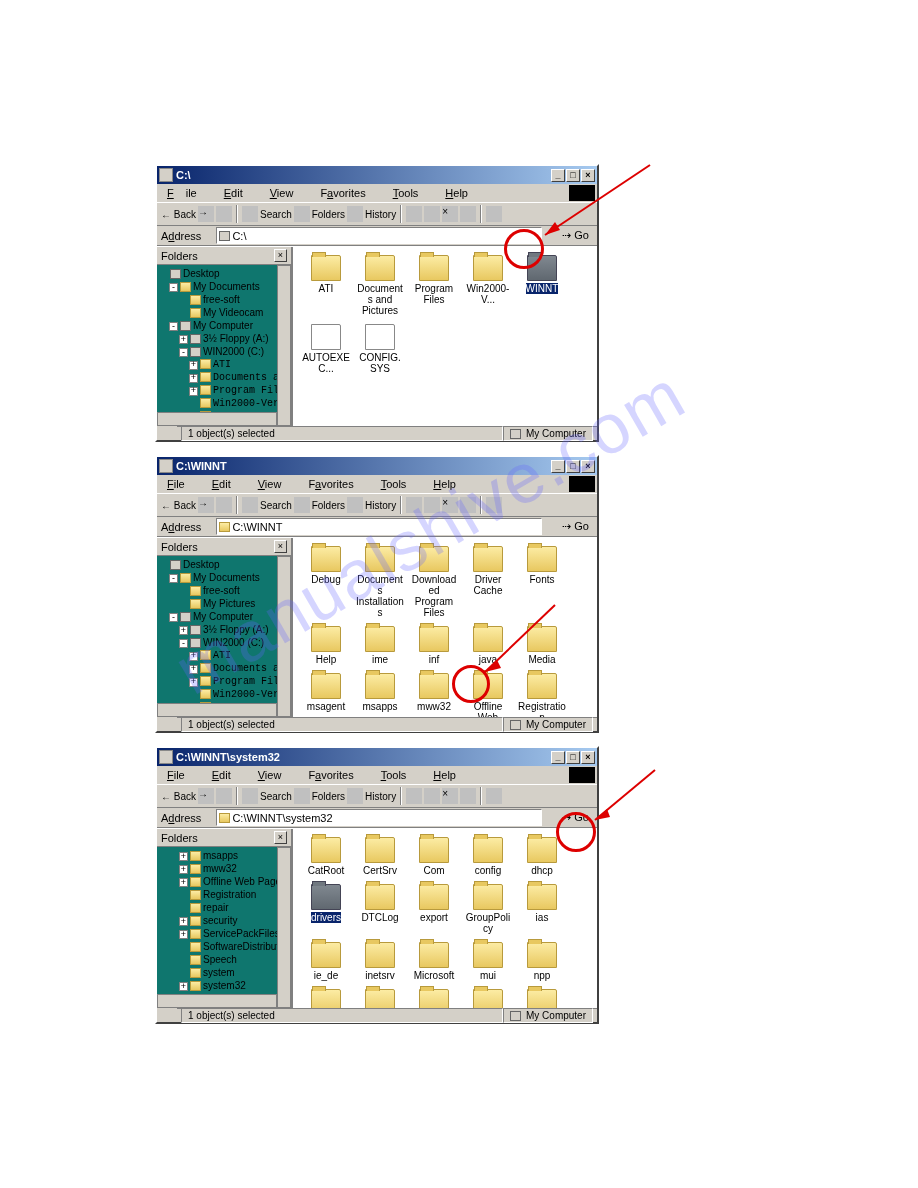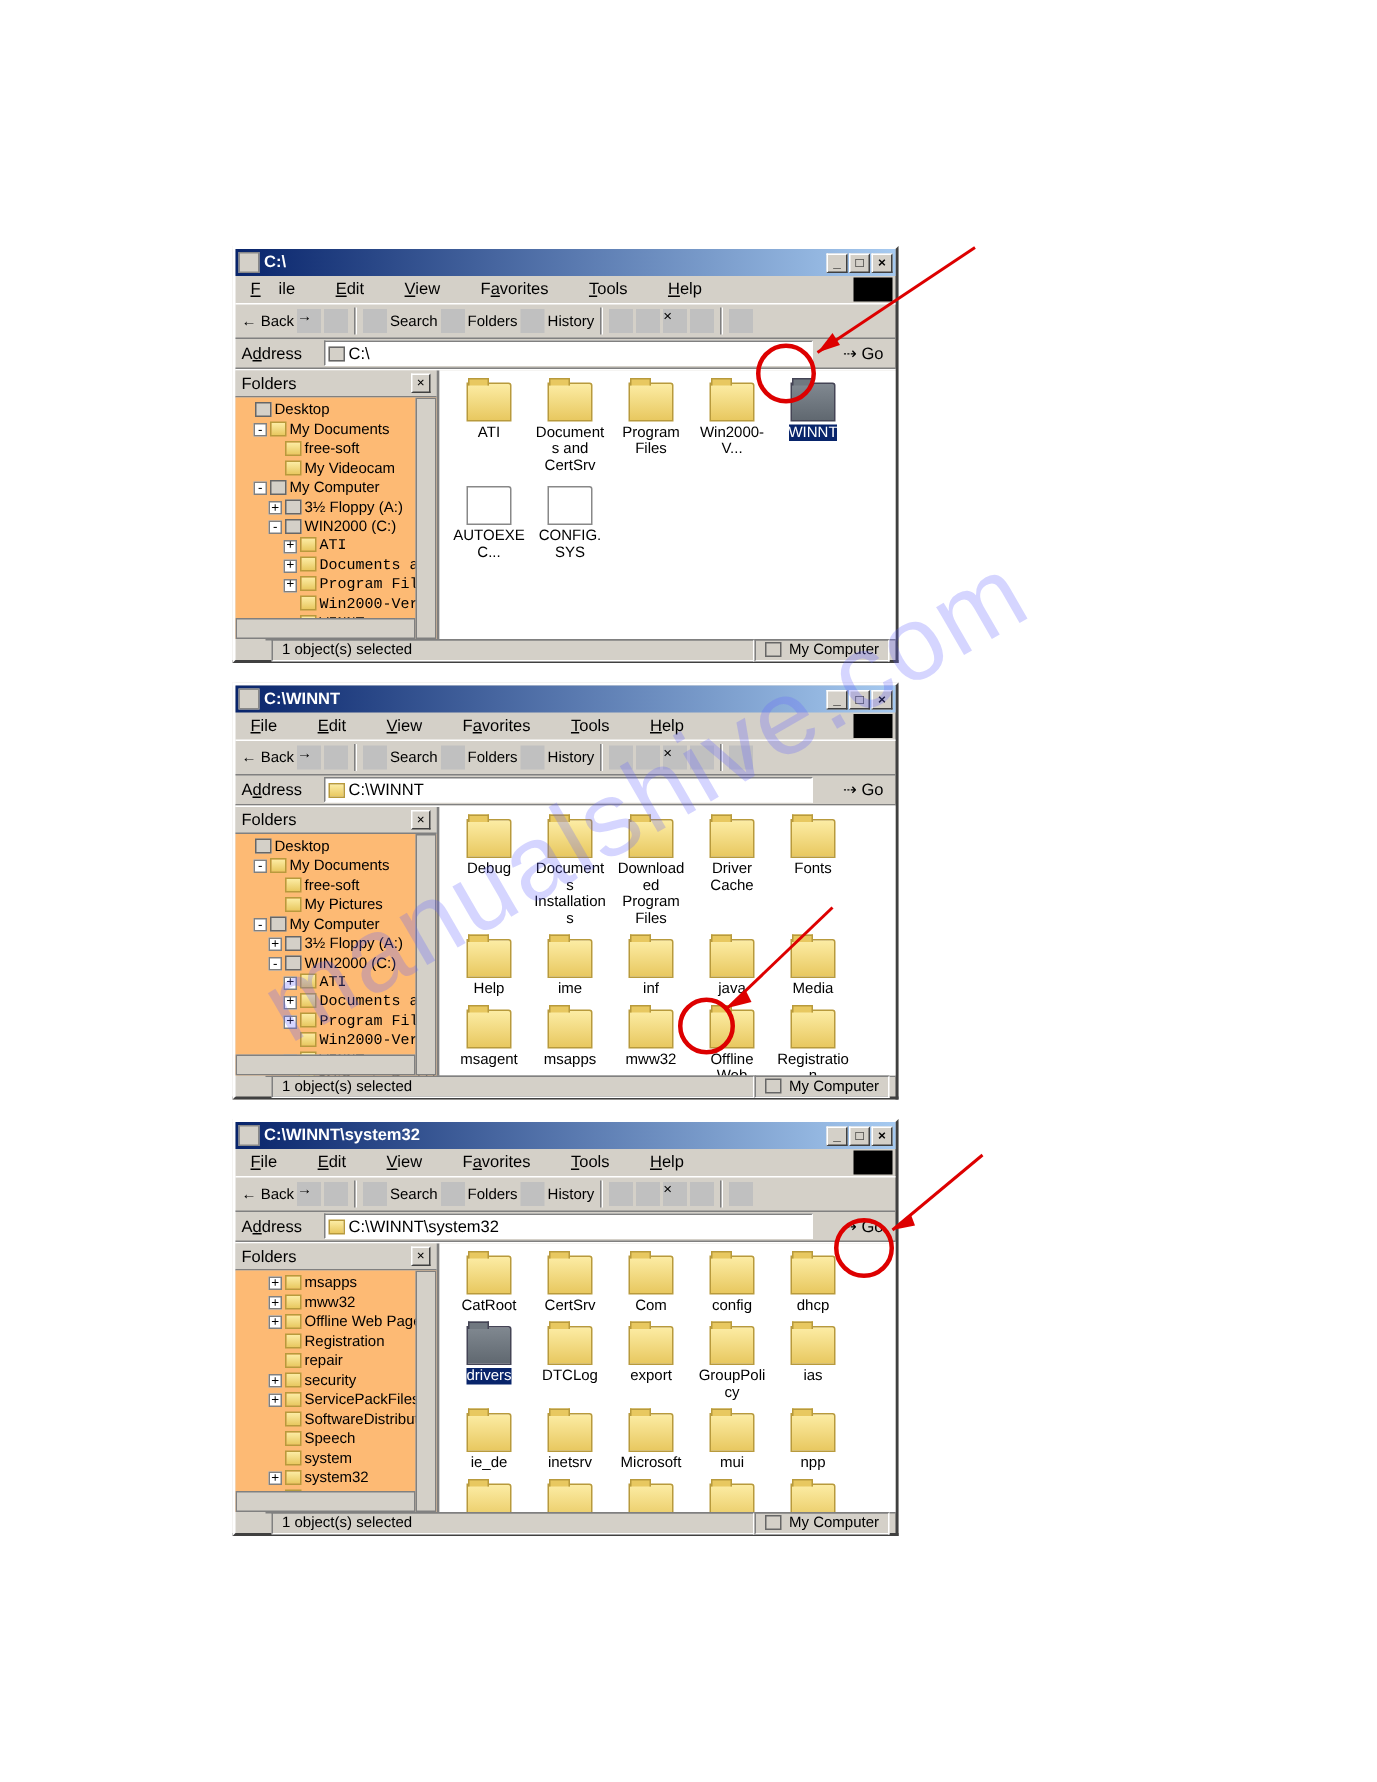--- a/index.html
+++ b/index.html
@@ -150,21 +150,21 @@
     width:13px;height:13px;
     background:#d4d0c8;
     border: 1px solid;
     border-color: #fff #404040 #404040 #fff;
     text-align:center;
     font-size:9px;
     margin-left:auto;
   }
   .tree {
     flex:1;
-    background: #fdba74;
+    background: #0f766e;
     overflow: hidden;
     padding: 2px;
     font-size: 10px;
     line-height: 13px;
     white-space: nowrap;
     position:relative;
   }
   .tree .sc-h{
     position:absolute;bottom:0;left:0;right:14px;height:14px;background:#d4d0c8;border:1px solid #808080;
   }
@@ -337,21 +337,21 @@
           <div class="tnode pl3"><span style="display:inline-block;width:11px"></span><span class="fico"></span><span>Win2000-VerUp</span></div>
           <div class="tnode pl3"><span class="exp">-</span><span class="fico"></span><span>WINNT</span></div>
           <div class="tnode pl4"><span class="fico"></span><span>$NtServicePackU</span></div>
           <div class="sc-v"></div>
         <div class="sc-h"></div>
       </div>
     </div>
     <div class="content">
       <div class="icons" id="icons1">
           <div class="item"><div class="bigico"></div><span class="lbl">ATI</span></div>
-          <div class="item"><div class="bigico"></div><span class="lbl">Documents and CertSrv</span></div>
+          <div class="item"><div class="bigico"></div><span class="lbl">Documents and Pictures</span></div>
           <div class="item"><div class="bigico"></div><span class="lbl">Program Files</span></div>
           <div class="item"><div class="bigico"></div><span class="lbl">Win2000-V...</span></div>
           <div class="item"><div class="bigico open"></div><span class="lbl sel">WINNT</span></div>
           <div class="item"><div class="bigico file"></div><span class="lbl">AUTOEXEC...</span></div>
           <div class="item"><div class="bigico file"></div><span class="lbl">CONFIG.SYS</span></div>
         </div>
     </div>
   </div>
   <div class="statusbar">
     <div class="pane fill">1 object(s) selected</div>

